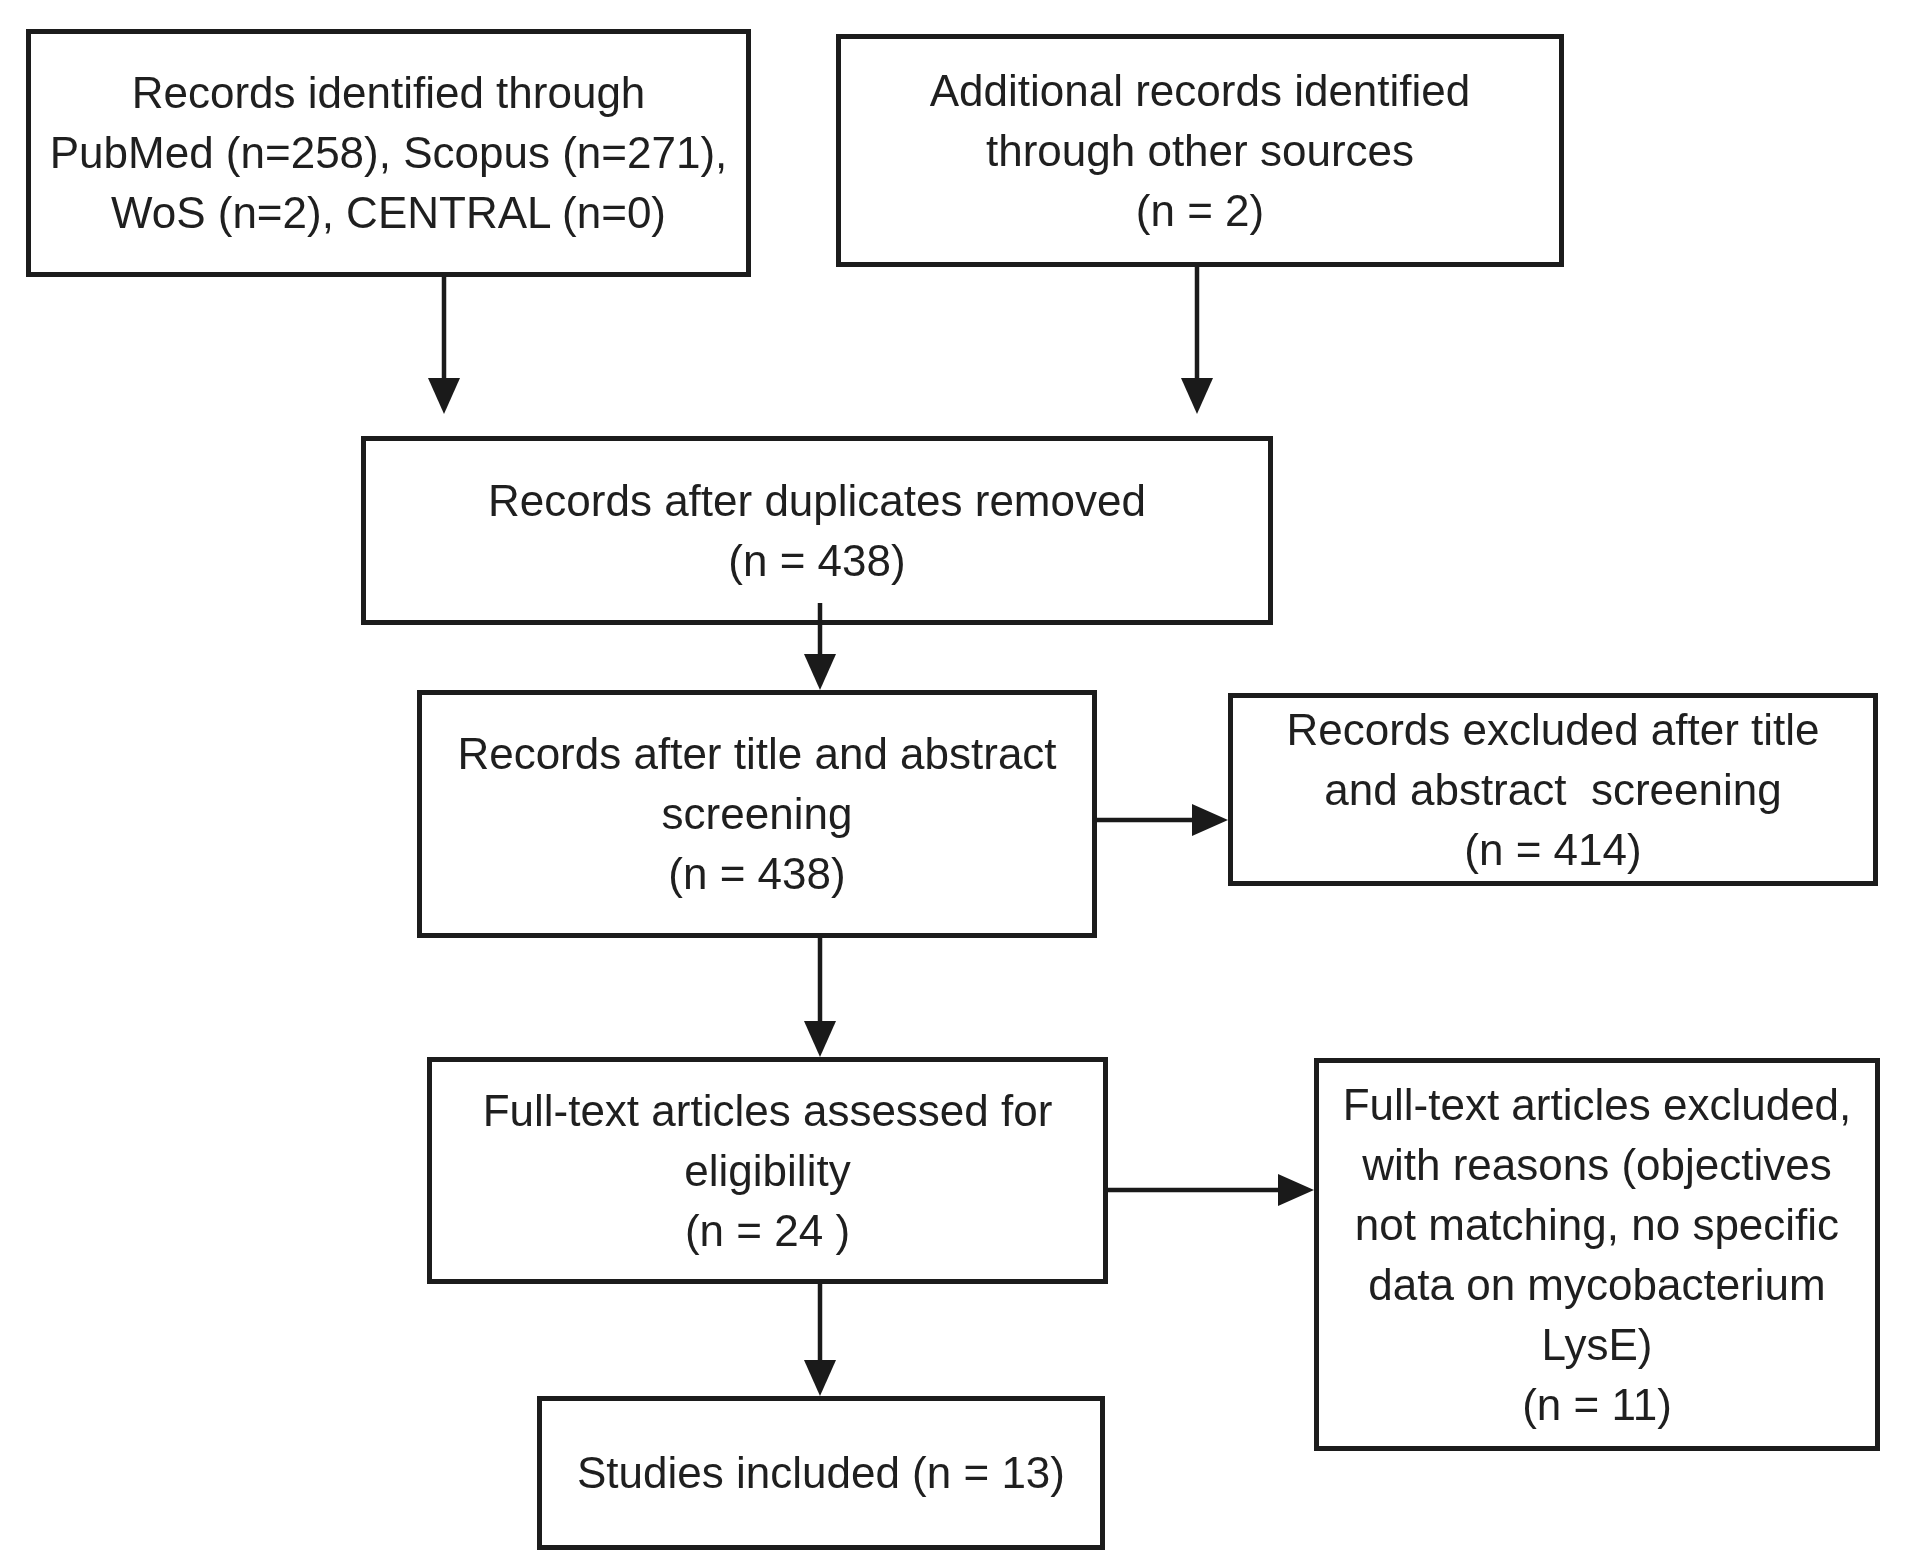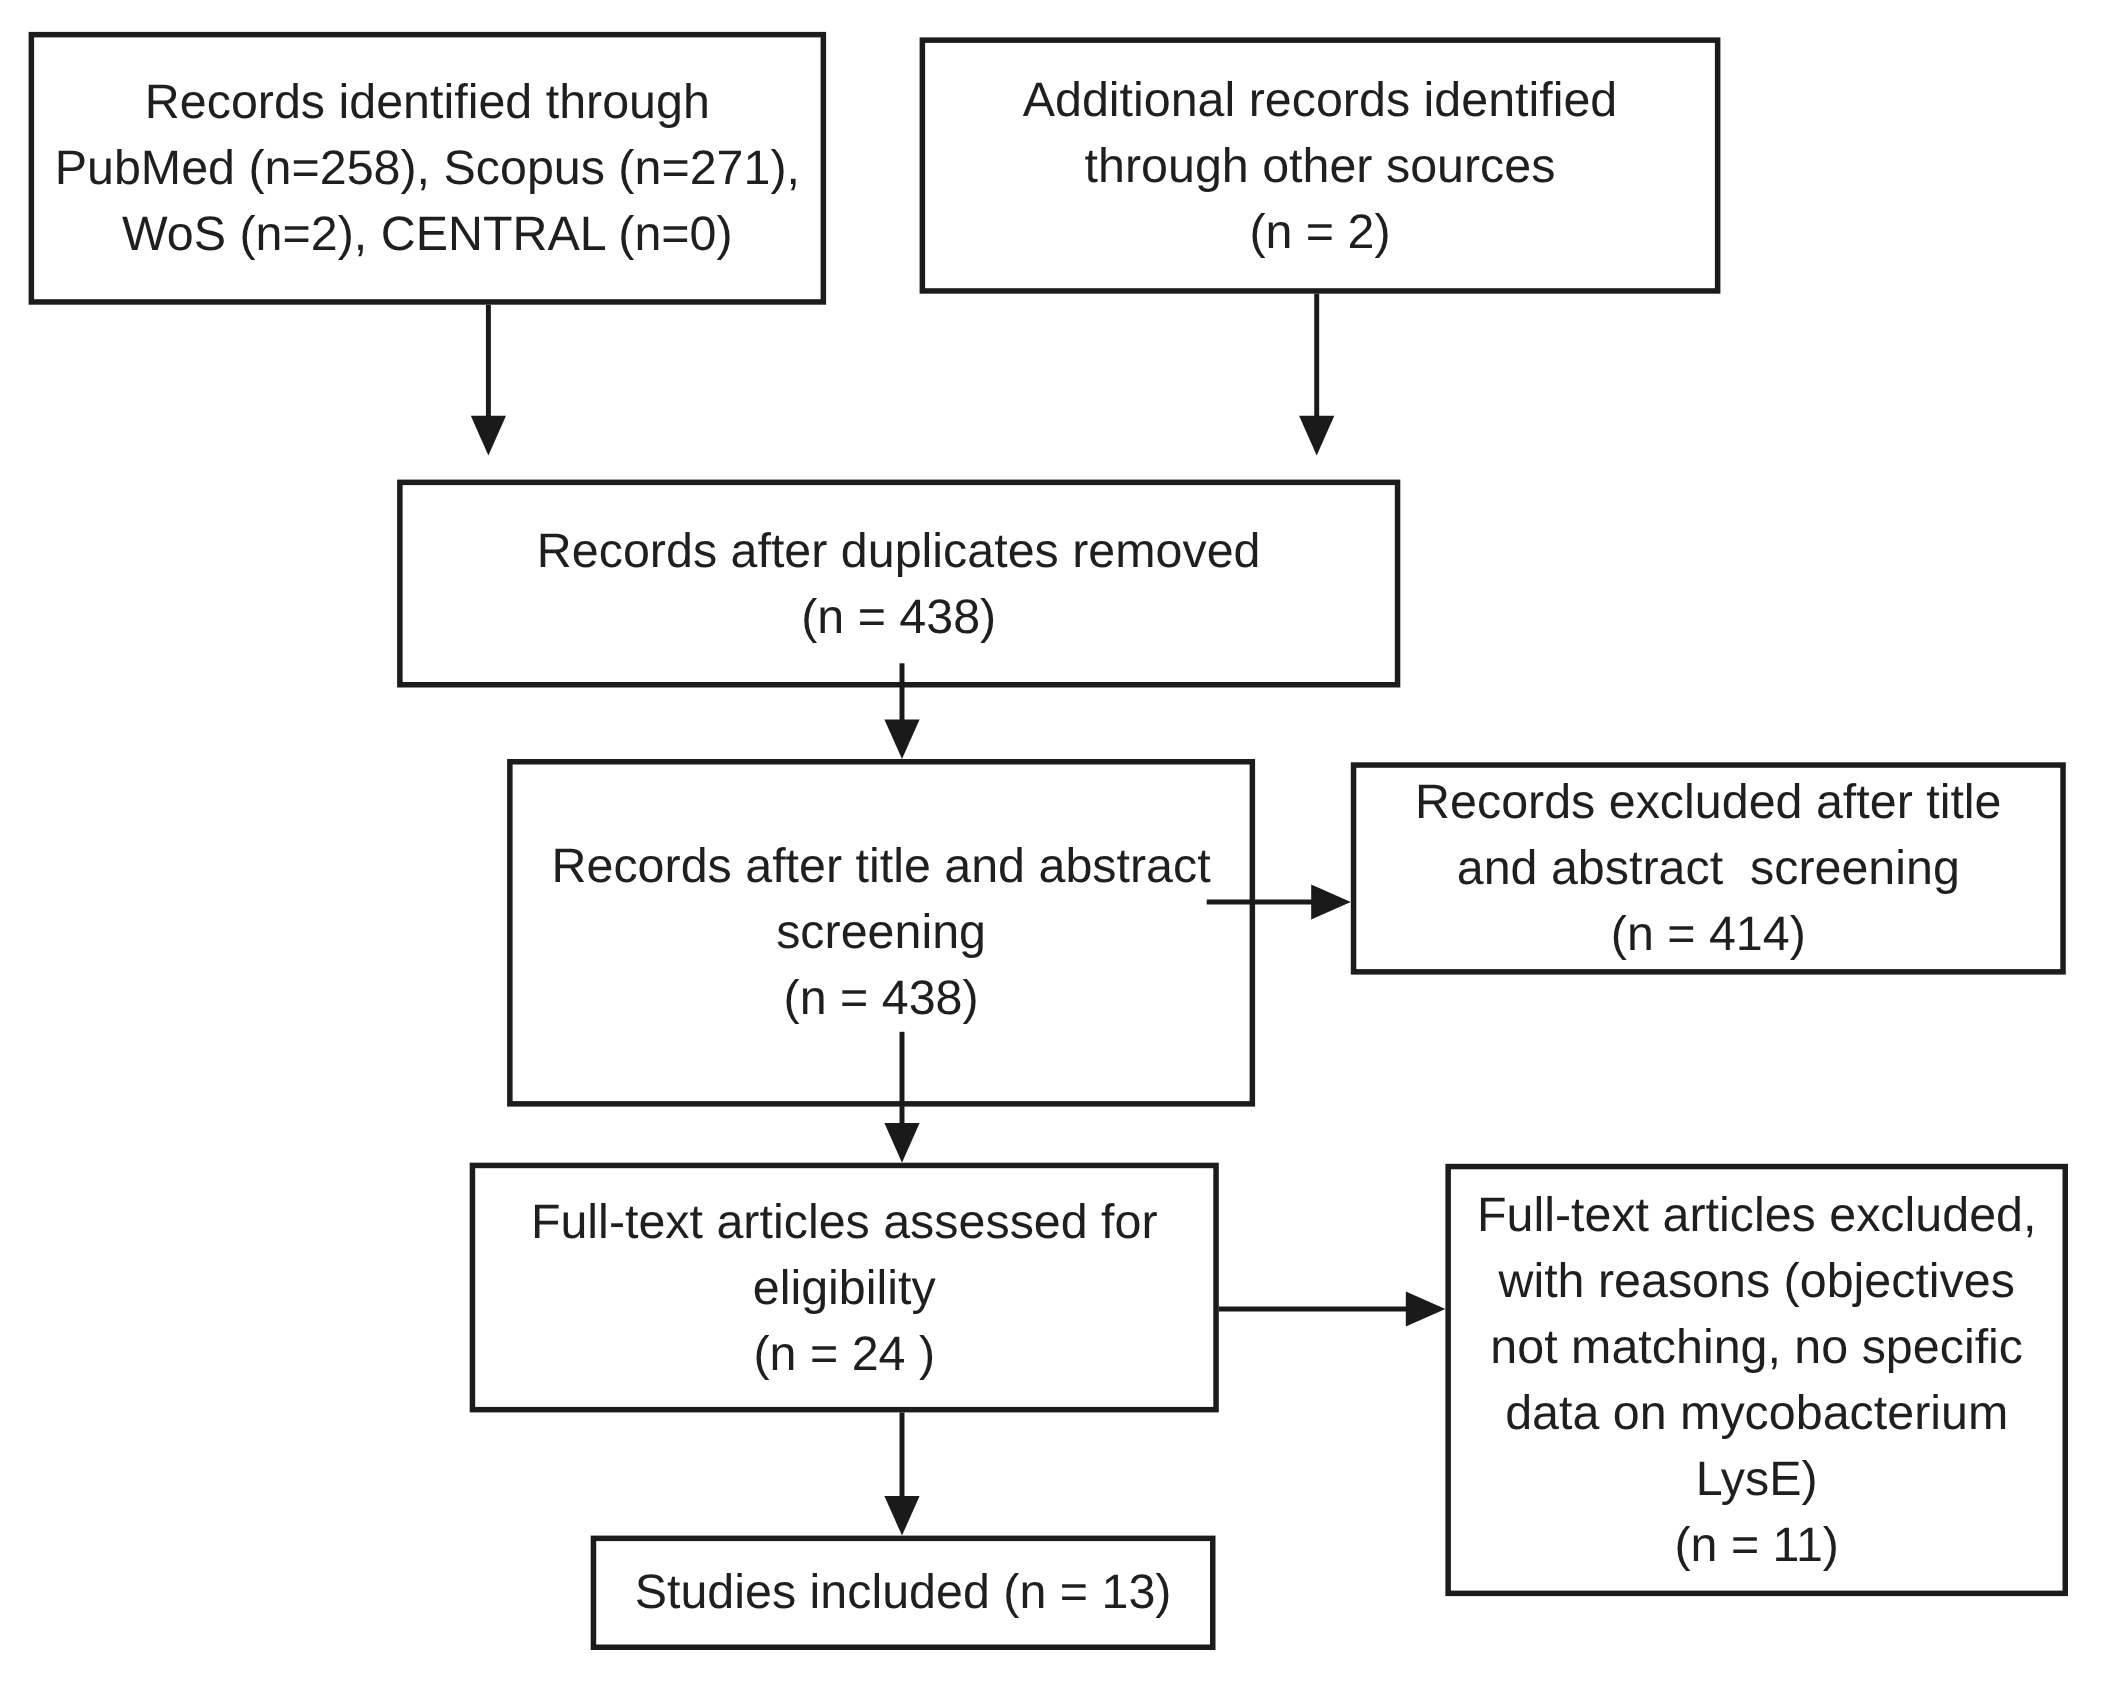--- a/index.html
+++ b/index.html
@@ -64,21 +64,21 @@
     <span class="line">Additional records identified</span>
     <span class="line">through other sources</span>
     <span class="line">(n = 2)</span>
   </div>
 
   <div class="flow-box" style="left:361px; top:436px; width:912px; height:189px;">
     <span class="line">Records after duplicates removed</span>
     <span class="line">(n = 438)</span>
   </div>
 
-  <div class="flow-box" style="left:417px; top:690px; width:680px; height:316px;margin-left:44px;">
+  <div class="flow-box" style="left:417px; top:690px; width:680px; height:248px;">
     <span class="line">Records after title and abstract</span>
     <span class="line">screening</span>
     <span class="line">(n = 438)</span>
   </div>
 
   <div class="flow-box" style="left:1228px; top:693px; width:650px; height:193px;">
     <span class="line">Records excluded after title</span>
     <span class="line">and abstract  screening</span>
     <span class="line">(n = 414)</span>
   </div>
@@ -91,21 +91,21 @@
 
   <div class="flow-box" style="left:1314px; top:1058px; width:566px; height:393px;">
     <span class="line">Full-text articles excluded,</span>
     <span class="line">with reasons (objectives</span>
     <span class="line">not matching, no specific</span>
     <span class="line">data on mycobacterium</span>
     <span class="line">LysE)</span>
     <span class="line">(n = 11)</span>
   </div>
 
-  <div class="flow-box" style="left:537px; top:1396px; width:568px; height:104px;">
+  <div class="flow-box" style="left:537px; top:1396px; width:568px; height:154px;">
     <span class="line">Studies included (n = 13)</span>
   </div>
 
   <svg class="arrow-layer" viewBox="0 0 1915 1551" aria-hidden="true">
     <g>
       <line x1="444" y1="277" x2="444" y2="380"></line>
       <polygon points="428,378 460,378 444,414"></polygon>
     </g>
     <g>
       <line x1="1197" y1="267" x2="1197" y2="380"></line>

